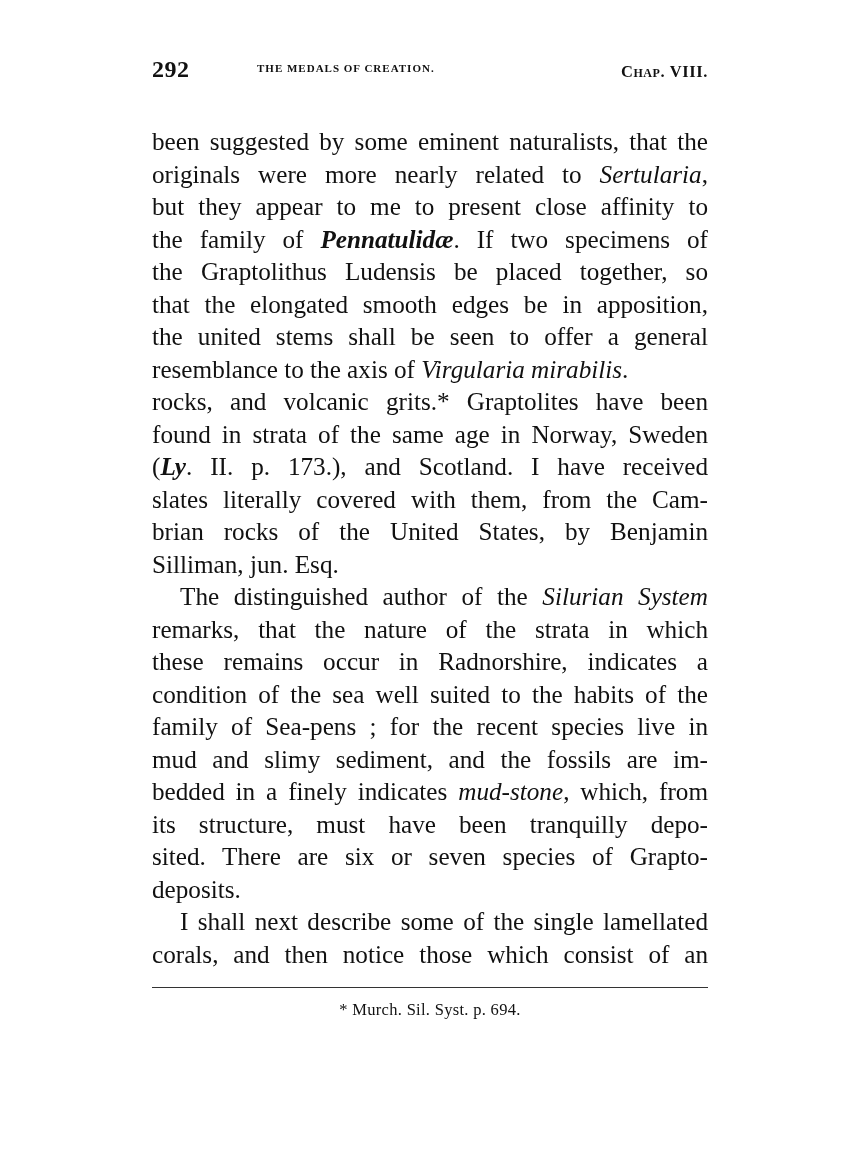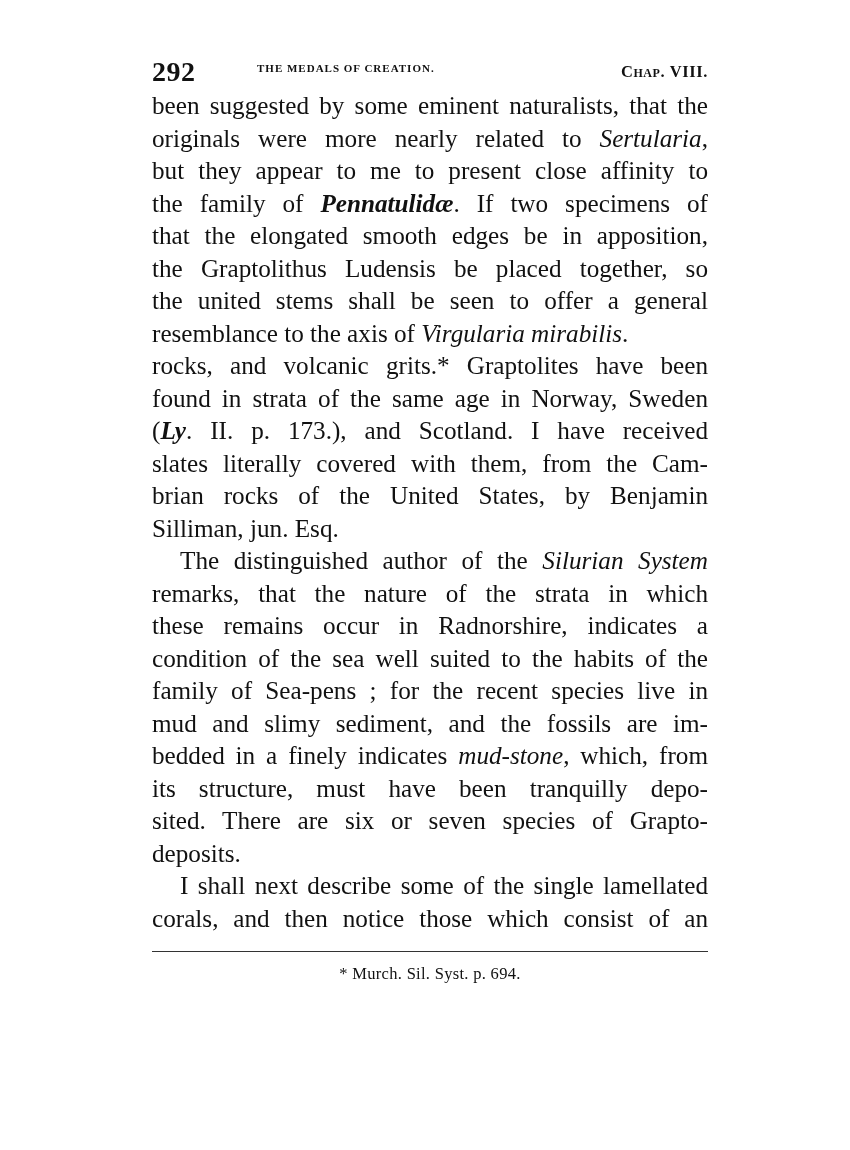--- a/index.html
+++ b/index.html
@@ -23,39 +23,40 @@
     }
     .running-head {
       position: relative;
       height: 34px;
       font-weight: bold;
     }
     .page-number {
       position: absolute;
       left: 0;
       top: 0;
-      font-size: 28px;
+      font-size: 24px;
       letter-spacing: 0.5px;
     }
     .running-title {
       position: absolute;
       left: 105px;
       top: 6px;
       font-size: 11px;
       letter-spacing: 1px;
     }
     .chapter-label {
       position: absolute;
       right: 0;
       top: 6px;
       font-size: 16.5px;
       letter-spacing: 0.6px;
       font-variant: small-caps;
     }
     .body-text {
+      margin-top: 36px;
       font-size: 25.2px;
       line-height: 32.5px;
     }
     .line {
       display: block;
       white-space: nowrap;
       text-align: justify;
       text-align-last: justify;
       height: 32.5px;
     }
@@ -89,22 +90,22 @@
     <span class="page-number">292</span>
     <span class="running-title">THE MEDALS OF CREATION.</span>
     <span class="chapter-label">Chap. VIII.</span>
   </div>
 
   <div class="body-text" id="body-text">
       <span class="line"><span>been suggested by some eminent naturalists, that the</span></span>
       <span class="line"><span>originals were more nearly related to </span><em>Sertularia</em><span>,</span></span>
       <span class="line"><span>but they appear to me to present close affinity to</span></span>
       <span class="line"><span>the family of </span><em style="font-weight: bold;">Pennatulidæ</em><span>.  If two specimens of</span></span>
+      <span class="line"><span>the Graptolithus Ludensis be placed together, so</span></span>
       <span class="line"><span>that the elongated smooth edges be in apposition,</span></span>
-      <span class="line"><span>the Graptolithus Ludensis be placed together, so</span></span>
       <span class="line"><span>the united stems shall be seen to offer a general</span></span>
       <span class="line last"><span>resemblance to the axis of </span><em>Virgularia mirabilis</em><span>.</span></span>
       <span class="line"><span>rocks, and volcanic grits.*  Graptolites have been</span></span>
       <span class="line"><span>found in strata of the same age in Norway, Sweden</span></span>
       <span class="line"><span>(</span><em style="font-weight: bold;">Ly</em><span>. II. p. 173.), and Scotland.  I have received</span></span>
       <span class="line"><span>slates literally covered with them, from the Cam-</span></span>
       <span class="line"><span>brian rocks of the United States, by Benjamin</span></span>
       <span class="line last"><span>Silliman, jun. Esq.</span></span>
       <span class="line indent"><span>The distinguished author of the </span><em>Silurian System</em></span>
       <span class="line"><span>remarks, that the nature of the strata in which</span></span>

